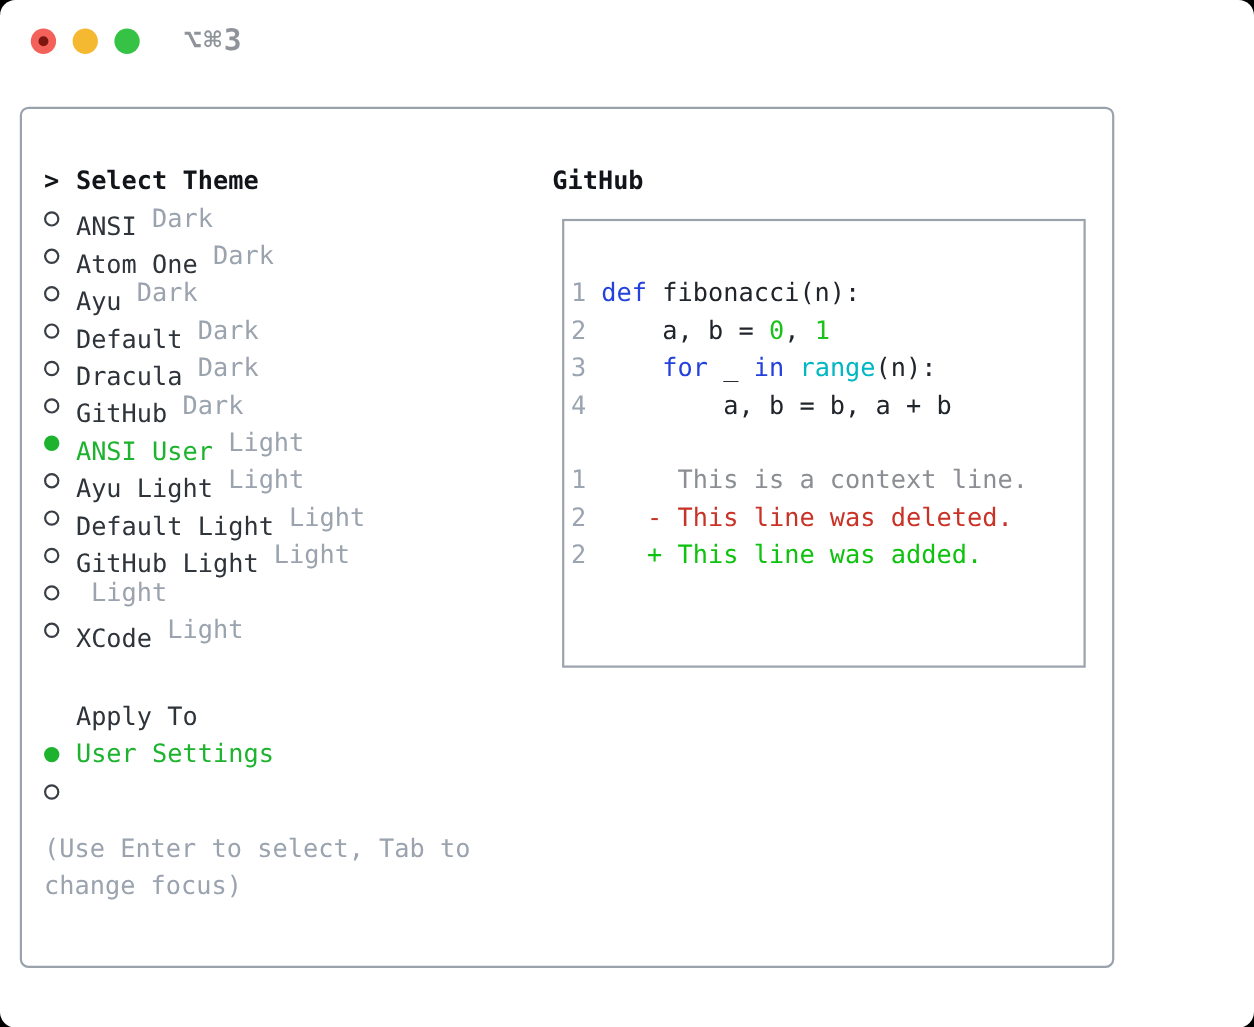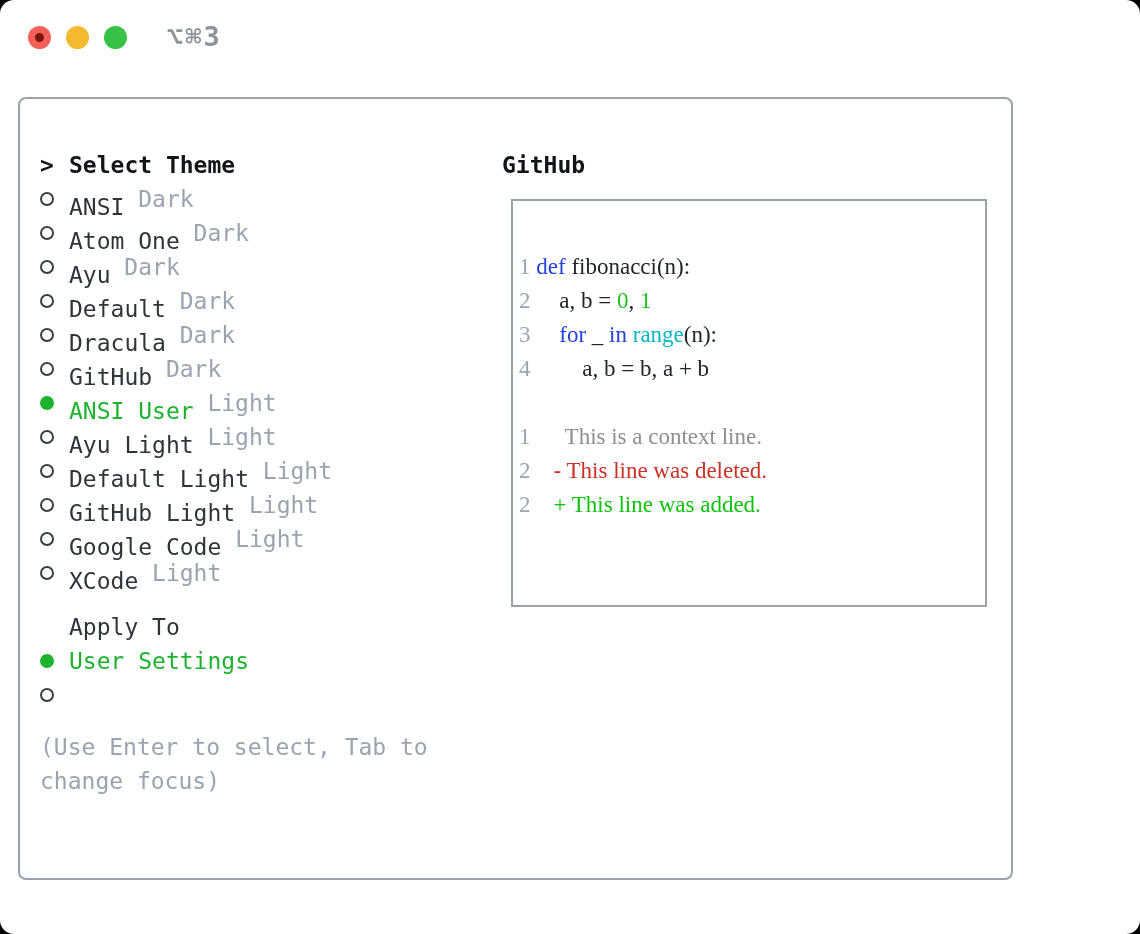--- a/index.html
+++ b/index.html
@@ -32,36 +32,36 @@
   .row{display:flex;align-items:center;height:34px;white-space:pre;}
   .marker{display:inline-flex;align-items:center;width:29px;flex-shrink:0;}
   .hdr{font-weight:700;color:#111418;}
   .dot{width:14px;height:14px;box-sizing:border-box;border:2px solid #3a3f46;
     border-radius:50%;}
   .dot-filled{width:14px;height:14px;border-radius:50%;background:var(--accent-green);}
   .tname{color:var(--text-dark);margin-top:15px;}
   .ttag{color:var(--tag-gray);margin-left:13.8px;}
   .theme-row.selected .tname{color:var(--accent-green);}
   .apply-row.selected .alabel{color:var(--accent-green);}
-  .apply-header{margin-top:20px;}
+  .apply-header{margin-top:45px;}
   .hint{
     margin-top:18px;max-width:445px;color:var(--hint-gray);
     line-height:34px;white-space:normal;
   }
   
   .preview-label{
     position:absolute;left:482px;top:49px;font-size:23px;line-height:34px;
     font-weight:700;color:#111418;
   }
   .preview-box{
     position:absolute;left:491px;top:100px;width:476px;height:408px;
     box-sizing:border-box;border:2px solid var(--border-gray);background:#fff;
     overflow:hidden;
   }
-  .preview-code{padding:49px 0 0 6px;font-size:23px;line-height:34px;font-family:Liberation Serif, serif;}
+  .preview-code{padding:49px 0 0 6px;font-size:23px;line-height:34px;}
   .code-line{white-space:pre;height:34px;}
   .tok-ln{color:var(--linenum-gray);}
   .tok-pl{color:#20252b;}
   .tok-kw{color:var(--syntax-keyword);}
   .tok-bi{color:var(--syntax-builtin);}
   .tok-num{color:var(--syntax-number);}
   .tok-ctx{color:var(--context-gray);}
   .tok-del{color:var(--diff-deleted);}
   .tok-add{color:var(--diff-added);}
 </style>
@@ -89,21 +89,21 @@
           <div class="row theme-row"><span class="marker"><span class="dot"></span></span><span class="tname">ANSI</span><span class="ttag">Dark</span></div>
           <div class="row theme-row"><span class="marker"><span class="dot"></span></span><span class="tname">Atom One</span><span class="ttag">Dark</span></div>
           <div class="row theme-row"><span class="marker"><span class="dot"></span></span><span class="tname">Ayu</span><span class="ttag">Dark</span></div>
           <div class="row theme-row"><span class="marker"><span class="dot"></span></span><span class="tname">Default</span><span class="ttag">Dark</span></div>
           <div class="row theme-row"><span class="marker"><span class="dot"></span></span><span class="tname">Dracula</span><span class="ttag">Dark</span></div>
           <div class="row theme-row"><span class="marker"><span class="dot"></span></span><span class="tname">GitHub</span><span class="ttag">Dark</span></div>
           <div class="row theme-row selected"><span class="marker"><span class="dot-filled"></span></span><span class="tname">ANSI User</span><span class="ttag">Light</span></div>
           <div class="row theme-row"><span class="marker"><span class="dot"></span></span><span class="tname">Ayu Light</span><span class="ttag">Light</span></div>
           <div class="row theme-row"><span class="marker"><span class="dot"></span></span><span class="tname">Default Light</span><span class="ttag">Light</span></div>
           <div class="row theme-row"><span class="marker"><span class="dot"></span></span><span class="tname">GitHub Light</span><span class="ttag">Light</span></div>
-          <div class="row theme-row"><span class="marker"><span class="dot"></span></span><span class="tname">Google Code</span><span class="ttag">Light</span></div>
+          <div class="row theme-row"><span class="marker"><span class="dot"></span></span><span class="ttag">Light</span></div>
           <div class="row theme-row"><span class="marker"><span class="dot"></span></span><span class="tname">XCode</span><span class="ttag">Light</span></div>
         </div>
 
       <div class="row apply-header">
         <span class="marker"></span>
         <span>Apply To</span>
       </div>
 
       <div>
           <div class="row apply-row selected"><span class="marker"><span class="dot-filled"></span></span><span class="alabel">User Settings</span></div>

